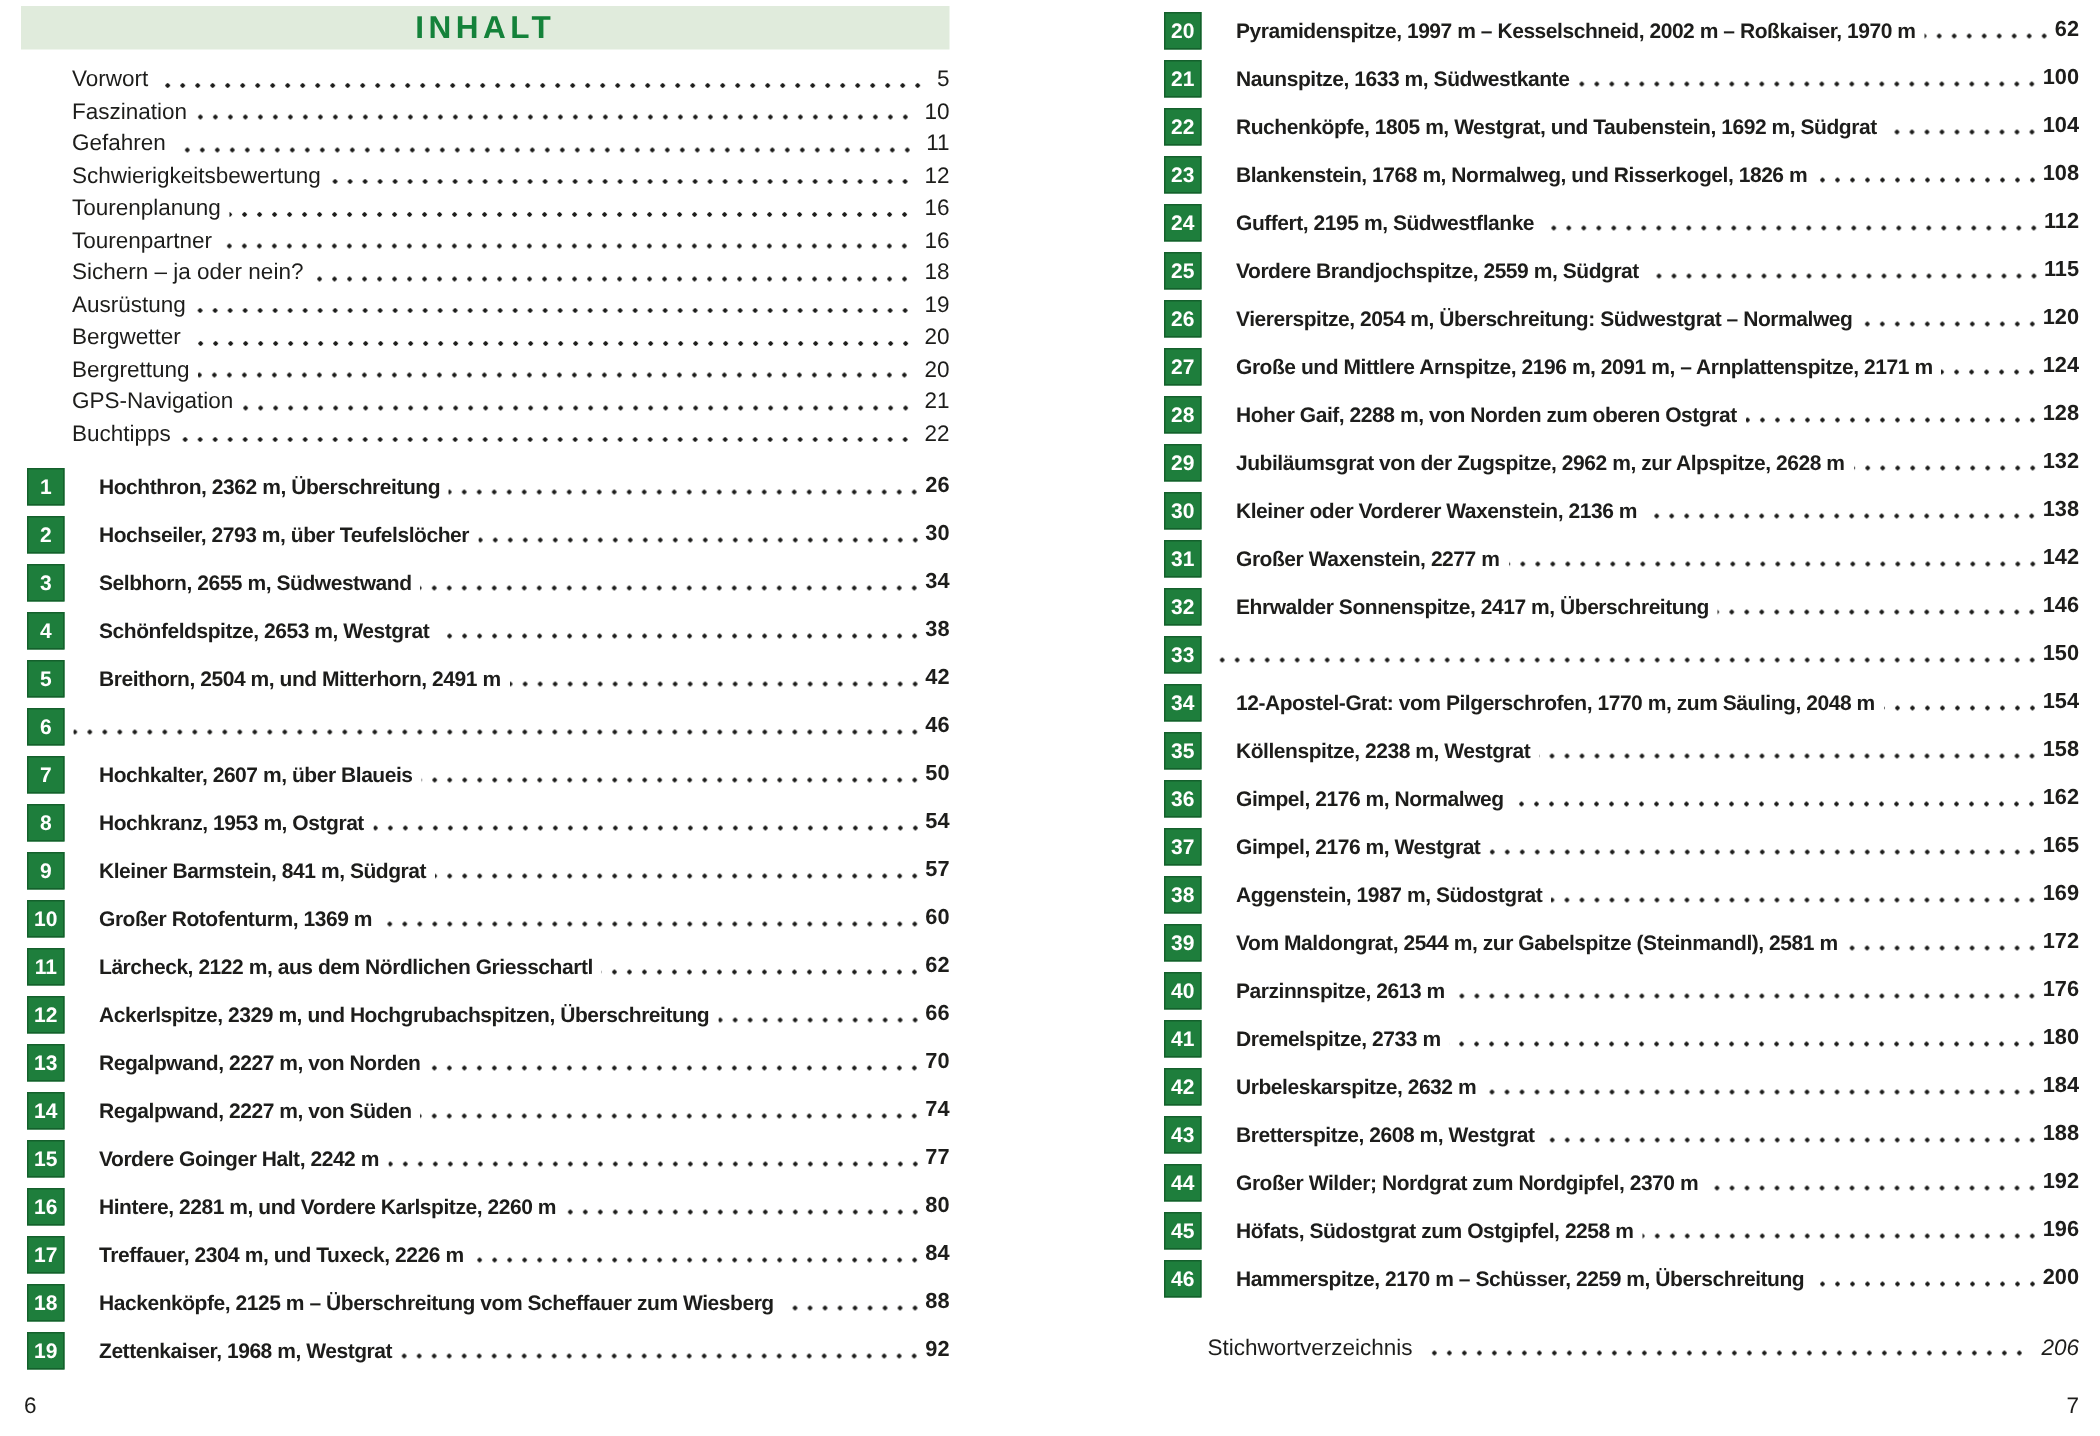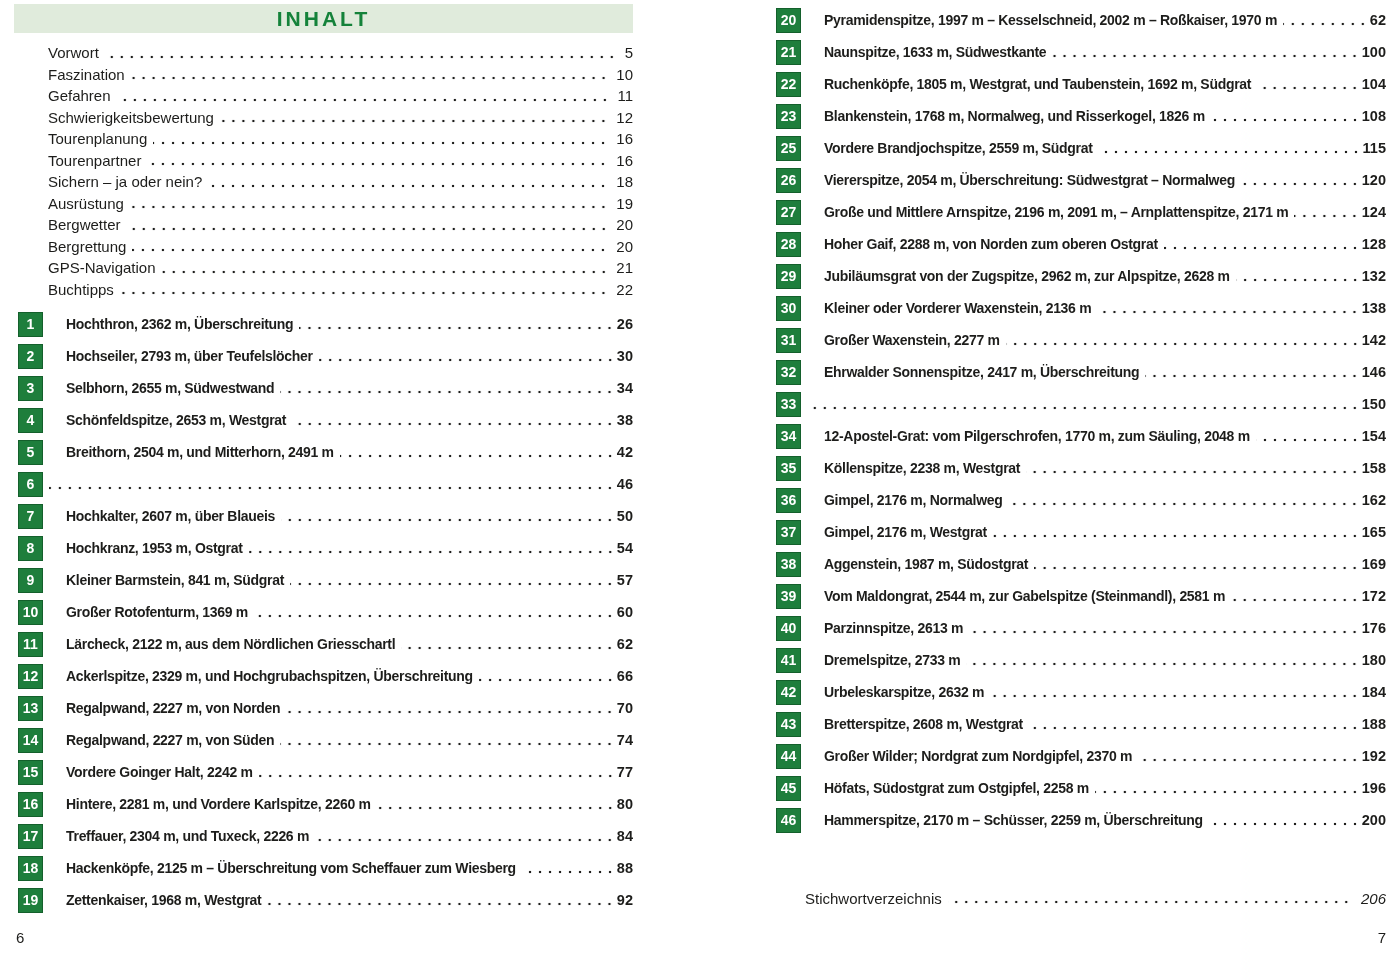--- a/index.html
+++ b/index.html
@@ -307,20 +307,26 @@
     <span class="epage">104</span>
   </div>
 
   <div class="entry">
     <span class="badge">23</span>
     <span class="etitle">Blankenstein, 1768 m, Normalweg, und Risserkogel, 1826 m</span>
     <span class="leader"></span>
     <span class="epage">108</span>
   </div>
 
+  <div class="entry">
+    <span class="badge">24</span>
+    <span class="etitle">Guffert, 2195 m, Südwestflanke</span>
+    <span class="leader"></span>
+    <span class="epage">112</span>
+  </div>
 
   <div class="entry">
     <span class="badge">25</span>
     <span class="etitle">Vordere Brandjochspitze, 2559 m, Südgrat</span>
     <span class="leader"></span>
     <span class="epage">115</span>
   </div>
 
   <div class="entry">
     <span class="badge">26</span>

